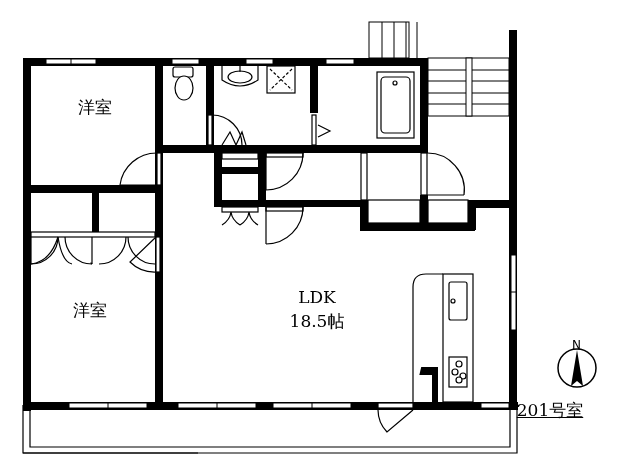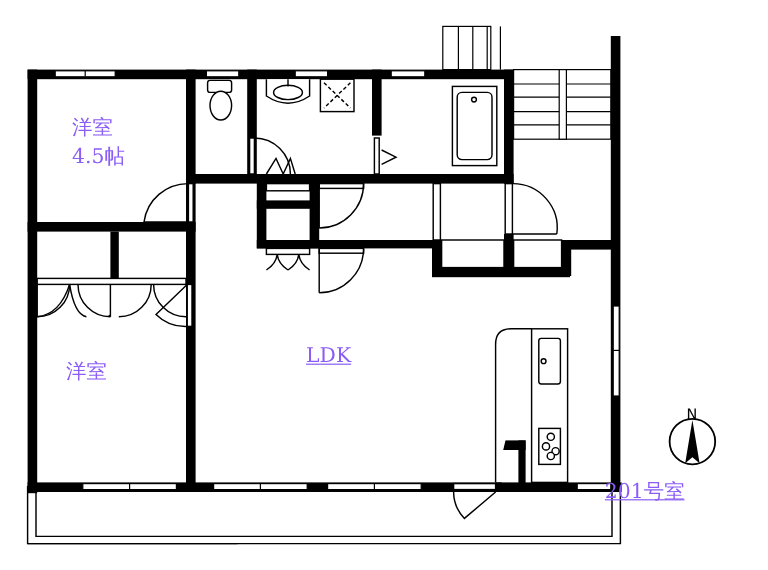--- a/index.html
+++ b/index.html
@@ -1,18 +1,18 @@
 <!DOCTYPE html>
 <html><head>
   <meta charset="utf-8">
   <style>
     html, body { margin: 0; padding: 0; background: #ffffff; }
     body { width: 640px; height: 475px; position: relative; overflow: hidden; font-family: "DejaVu Serif", serif; }
     #plan { position: absolute; left: 0; top: 0; width: 640px; height: 475px; }
-    .lbl { position: absolute; font-family: "DejaVu Serif", serif; color: #8b5cf6; font-size: 17px; line-height: 24px; }
+    .lbl { position: absolute; font-family: "DejaVu Serif", serif; color: #000000; text-align: center; font-size: 17px; line-height: 24px; }
     .lbl span { display: block; white-space: nowrap; }
     .compass-n { position: absolute; font-family: "DejaVu Sans", sans-serif; font-size: 12px; color: #000; }
   </style>
 </head>
 <body>
 
 <svg id="plan" viewBox="0 0 640 475" xmlns="http://www.w3.org/2000/svg">
 
   <g fill="none" stroke="#000" stroke-width="1.2">
     <rect x="23" y="410" width="175" height="1" fill="none" stroke="none"></rect>
@@ -185,26 +185,26 @@
   <g>
     <circle cx="577" cy="368" r="19" fill="#fff" stroke="#000" stroke-width="1.5"></circle>
     <path d="M577 350 L571 386 L577 381 L583 386 Z" fill="#000"></path>
   </g>
 </svg>
 
 <div class="compass-n" style="left:572px; top:338px;">N</div>
 
 <div class="lbl" style="left:60px; top:95px; width:70px;">
   <span>洋室</span>
-  <span>4.5帖</span>
 </div>
 
 <div class="lbl" style="left:55px; top:298px; width:70px;">
   <span>洋室</span>
 </div>
 
-<div class="lbl" style="left:255px; top:285px; width:90px;text-decoration:underline;">
+<div class="lbl" style="left:272px; top:285px; width:90px;">
   <span>LDK</span>
+  <span>18.5帖</span>
 </div>
 
 <div class="lbl" style="left:504px; top:398px; width:92px;text-decoration:underline;">
   <span>201号室</span>
 </div>
 
 </body></html>

